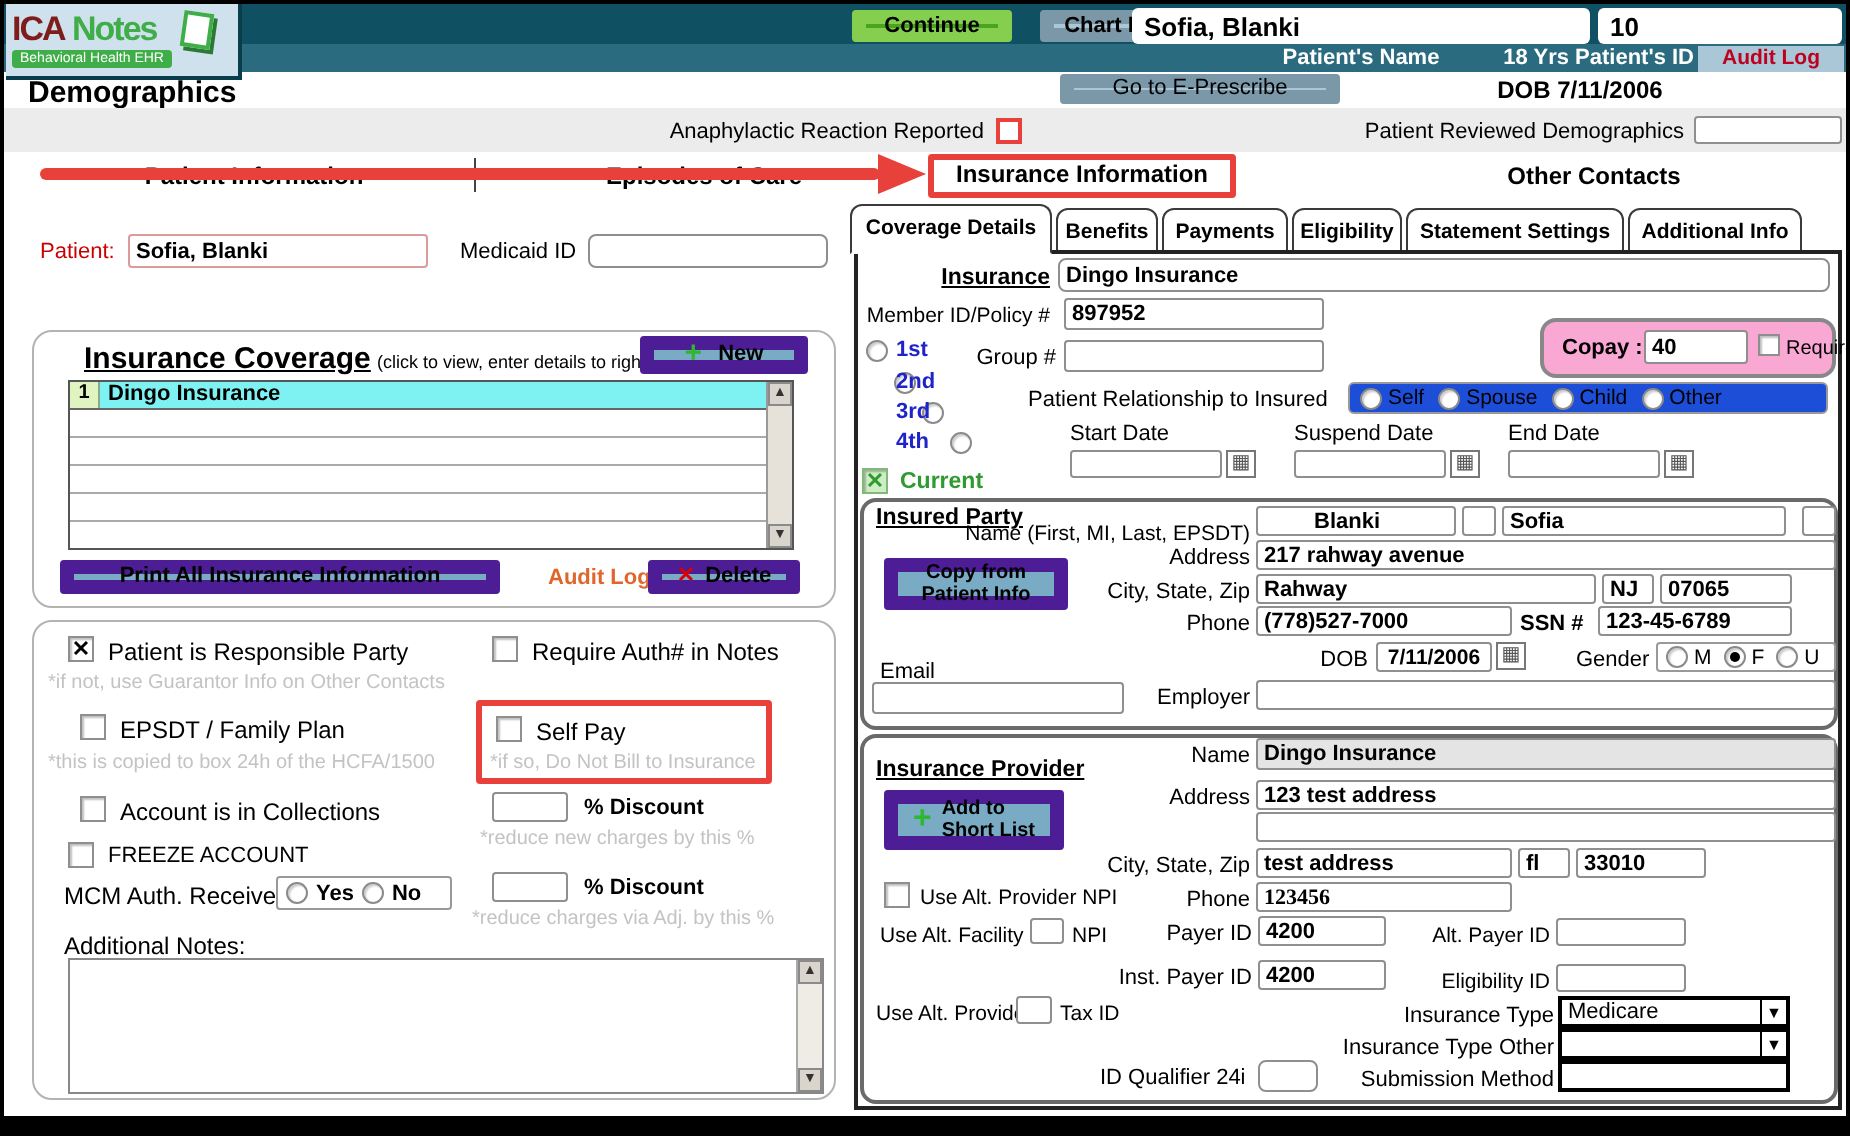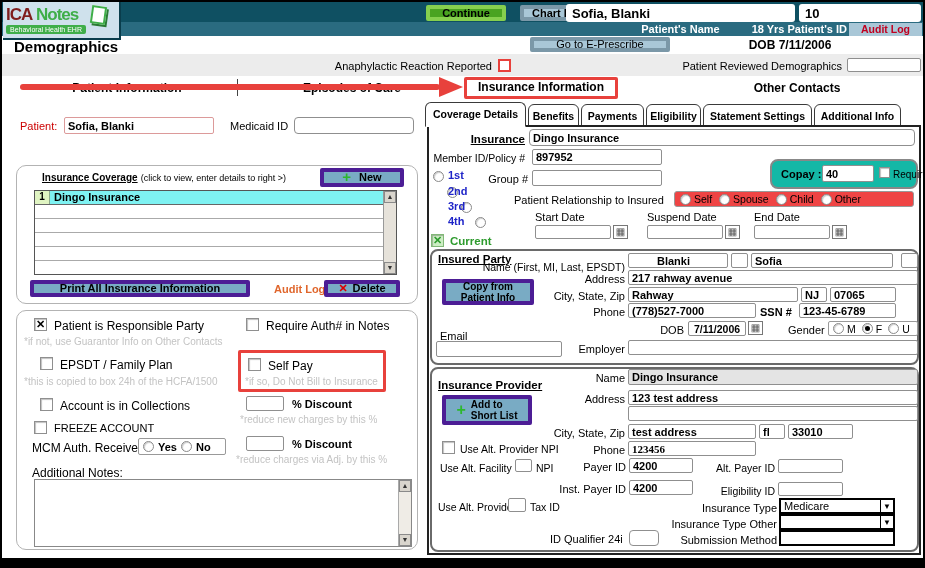--- a/index.html
+++ b/index.html
@@ -7,21 +7,21 @@
   #screen{position:relative;width:925px;height:568px;background:#fff;border:2px solid #000;overflow:hidden;font-size:11px;color:#000}
   .abs{position:absolute}
   .lbl{position:absolute;white-space:nowrap;font-size:11px;color:#000}
   .b{font-weight:bold}
   .r{text-align:right}
   .c{text-align:center}
   .u{text-decoration:underline}
   .help{position:absolute;white-space:nowrap;font-size:10px;color:#c3c3c3}
   .field{position:absolute;background:#fff;border:1px solid #8f8f8f;border-radius:2px;font-family:"Liberation Sans",sans-serif;font-size:11px;padding:0 3px;color:#000;outline:none}
   .field.b{font-weight:bold}
-  .btn{position:absolute;background:#79abc4;border:4px solid #4c1d95;color:#000;font-weight:bold;font-size:11px;display:flex;align-items:center;justify-content:center;border-radius:2px;cursor:default;line-height:1.1}
+  .btn{position:absolute;background:#79abc4;border:7px solid #4c1d95;color:#000;font-weight:bold;font-size:11px;display:flex;align-items:center;justify-content:center;border-radius:2px;cursor:default;line-height:1.1}
   .cb{position:absolute;width:13px;height:13px;background:#fff;border:1px solid #8f8f8f;box-shadow:inset 1px 1px 1px rgba(0,0,0,.25);display:flex;align-items:center;justify-content:center;font-size:11px;font-weight:bold;color:#000}
   .radio{display:inline-block;width:11px;height:11px;border-radius:50%;background:#fff;border:1px solid #8a8a8a;box-shadow:inset 1px 1px 1px rgba(0,0,0,.2);position:relative;vertical-align:-2px}
   .radio.sel::after{content:"";position:absolute;left:2px;top:2px;width:5px;height:5px;border-radius:50%;background:#000}
   .radio.selblue::after{background:#1e24c8}
   .panel{position:absolute;border:1px solid #b3b3b3;border-radius:10px;background:#fff}
   .panel2{position:absolute;border:2px solid #6a6a6a;border-radius:8px;background:#fff}
   .cal{position:absolute;width:15px;height:14px;background:#fff;border:1px solid #777;font-size:10px;line-height:12px;text-align:center;color:#555}
   .rtab{position:absolute;background:#fff;border:1px solid #3a3a3a;border-radius:6px 6px 0 0;font-weight:bold;font-size:10.5px;text-align:center;padding-top:5px;height:22px}
   .sbtn{position:absolute;width:12px;height:12px;background:#d9d5cd;border:1px solid #8a8a8a;font-size:7px;line-height:10px;text-align:center;color:#333}
   .anno{position:absolute;border:3px solid #e8413c;border-radius:2px}
@@ -81,21 +81,21 @@
 
   
   <div class="lbl" style="left:18px;top:118px;color:#cc0000">Patient:</div>
   <input class="field b" style="left: 62px; top: 115px; width: 150px; height: 17px; border-color: rgb(220, 154, 154);" value="Sofia, Blanki">
   <div class="lbl" style="left:228px;top:118px">Medicaid ID</div>
   <input class="field" style="left: 292px; top: 115px; width: 120px; height: 17px; border-radius: 4px;" value="">
 
   
   <div class="panel" style="left:14px;top:163px;width:402px;height:139px"></div>
   <div class="lbl" style="left:40px;top:169px">
-    <span class="b u" style="font-size:10px">Insurance Coverage</span>
+    <span class="b u" style="font-size:15px">Insurance Coverage</span>
     <span style="font-size:9px">(click to view, enter details to right &gt;)</span>
   </div>
   <div class="btn" style="left:318px;top:166px;width:84px;height:19px">
     <span style="color:#2db82d;font-size:15px;font-weight:bold;margin-right:8px">+</span>
     <span>New</span>
   </div>
   <div class="abs" style="left:32px;top:188px;width:363px;height:85px;background:#fff;border:1px solid #555">
     <div style="display:flex;height:14px;background:#7ef2f2;border-bottom:1px solid #666">
       <span style="width:15px;background:#e0f4c2;border-right:1px solid #8aa88a;font-weight:bold;font-size:10px;text-align:center">1</span>
       <span style="font-weight:bold;padding-left:4px;font-size:11px">Dingo Insurance</span>
@@ -187,29 +187,29 @@
   <span class="radio abs" style="left:431px;top:184px"></span>
   <div class="lbl bluelbl" style="left:446px;top:183px">2nd</div>
   <span class="radio abs" style="left:431px;top:199px"></span>
   <div class="lbl bluelbl" style="left:446px;top:198px">3rd</div>
   <span class="radio abs" style="left:431px;top:214px"></span>
   <div class="lbl bluelbl" style="left:446px;top:213px">4th</div>
 
   <div class="lbl r" style="left:478px;top:171px;width:48px">Group #</div>
   <input class="field" style="left: 530px; top: 168px; width: 130px; height: 16px;" value="">
 
-  <div class="abs" style="left:768px;top:157px;width:148px;height:30px;border:2px solid #888;border-radius:8px;background:#14b8a6">
+  <div class="abs" style="left:768px;top:157px;width:148px;height:30px;border:2px solid #888;border-radius:8px;background:#f9a8d4">
     <span class="lbl b" style="left:9px;top:7px">Copay :</span>
     <input class="field b" style="left: 50px; top: 4px; width: 52px; height: 17px;" value="40">
     <span class="cb" style="left:107px;top:6px;width:11px;height:11px"></span>
     <span class="lbl" style="left:121px;top:8px;font-size:10px">Required</span>
   </div>
 
   <div class="lbl" style="left:512px;top:192px">Patient Relationship to Insured</div>
-  <div class="abs" style="left:672px;top:189px;width:240px;height:16px;background:#ef4444;border:1px solid #999;border-radius:3px;display:flex;align-items:center;gap:3px;padding:0 5px;font-size:10.5px">
+  <div class="abs" style="left:672px;top:189px;width:240px;height:16px;background:#1d4ed8;border:1px solid #999;border-radius:3px;display:flex;align-items:center;gap:3px;padding:0 5px;font-size:10.5px">
     <span class="radio"></span>
       <span>Self</span>
     <span class="radio" style="margin-left:4px"></span>
       <span>Spouse</span>
     <span class="radio" style="margin-left:4px"></span>
       <span>Child</span>
     <span class="radio" style="margin-left:4px"></span>
       <span>Other</span>
   </div>
 

